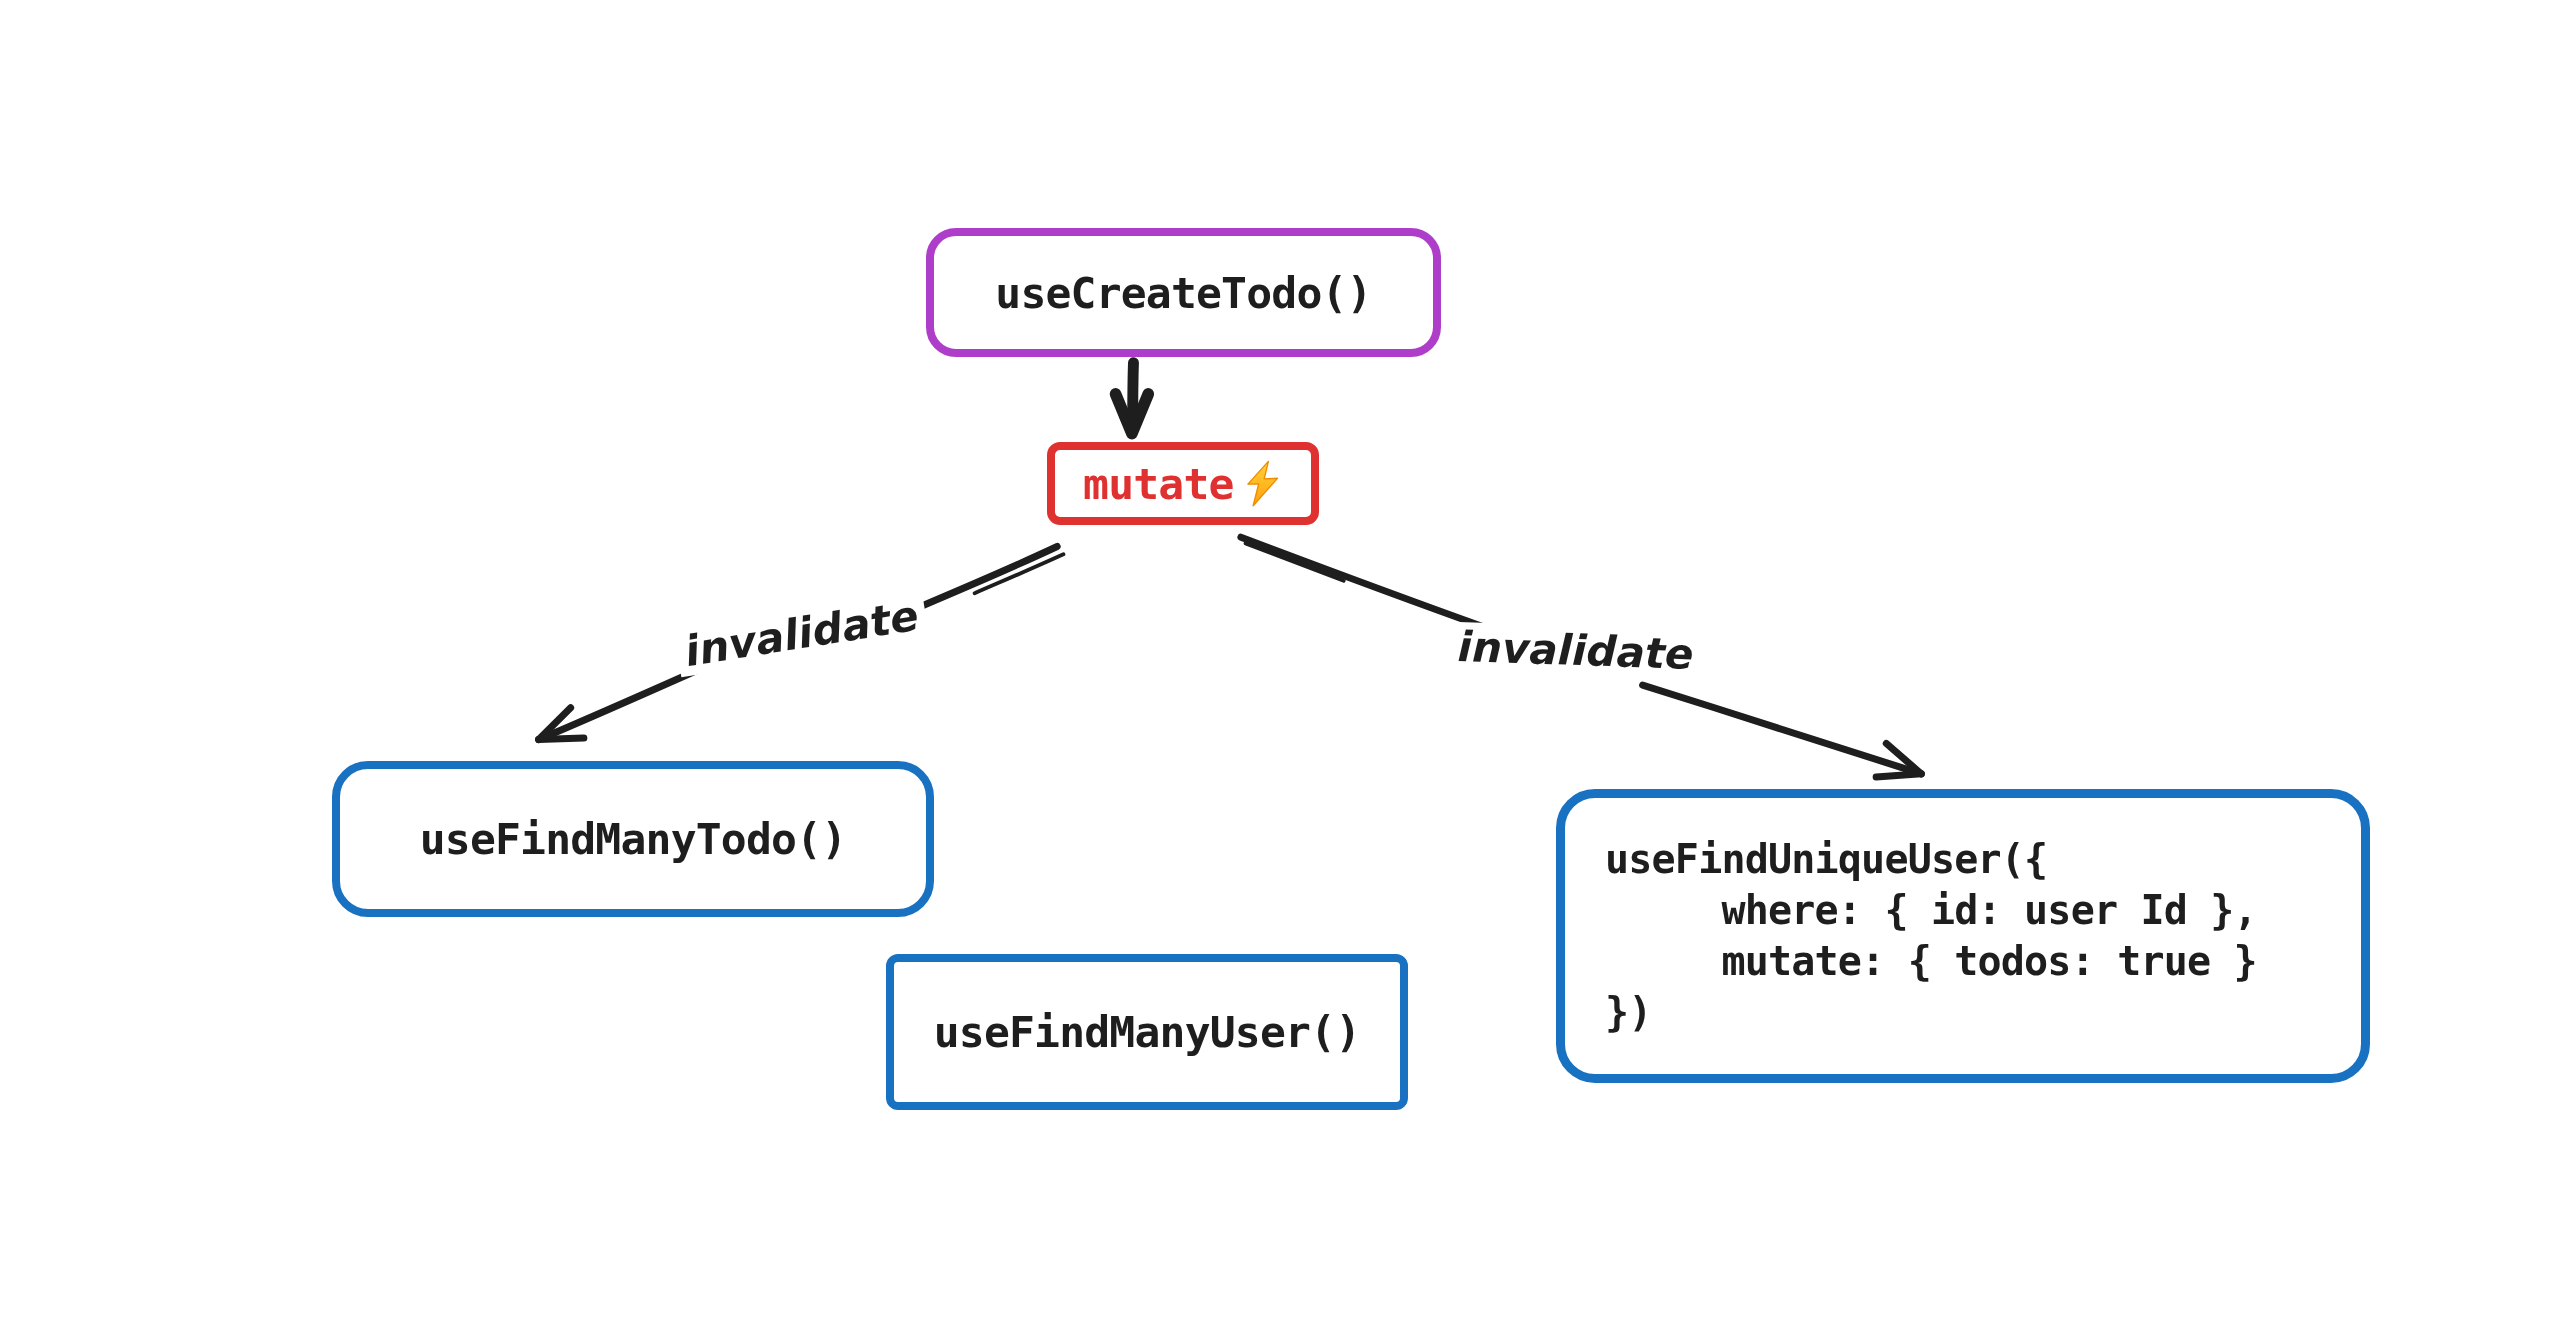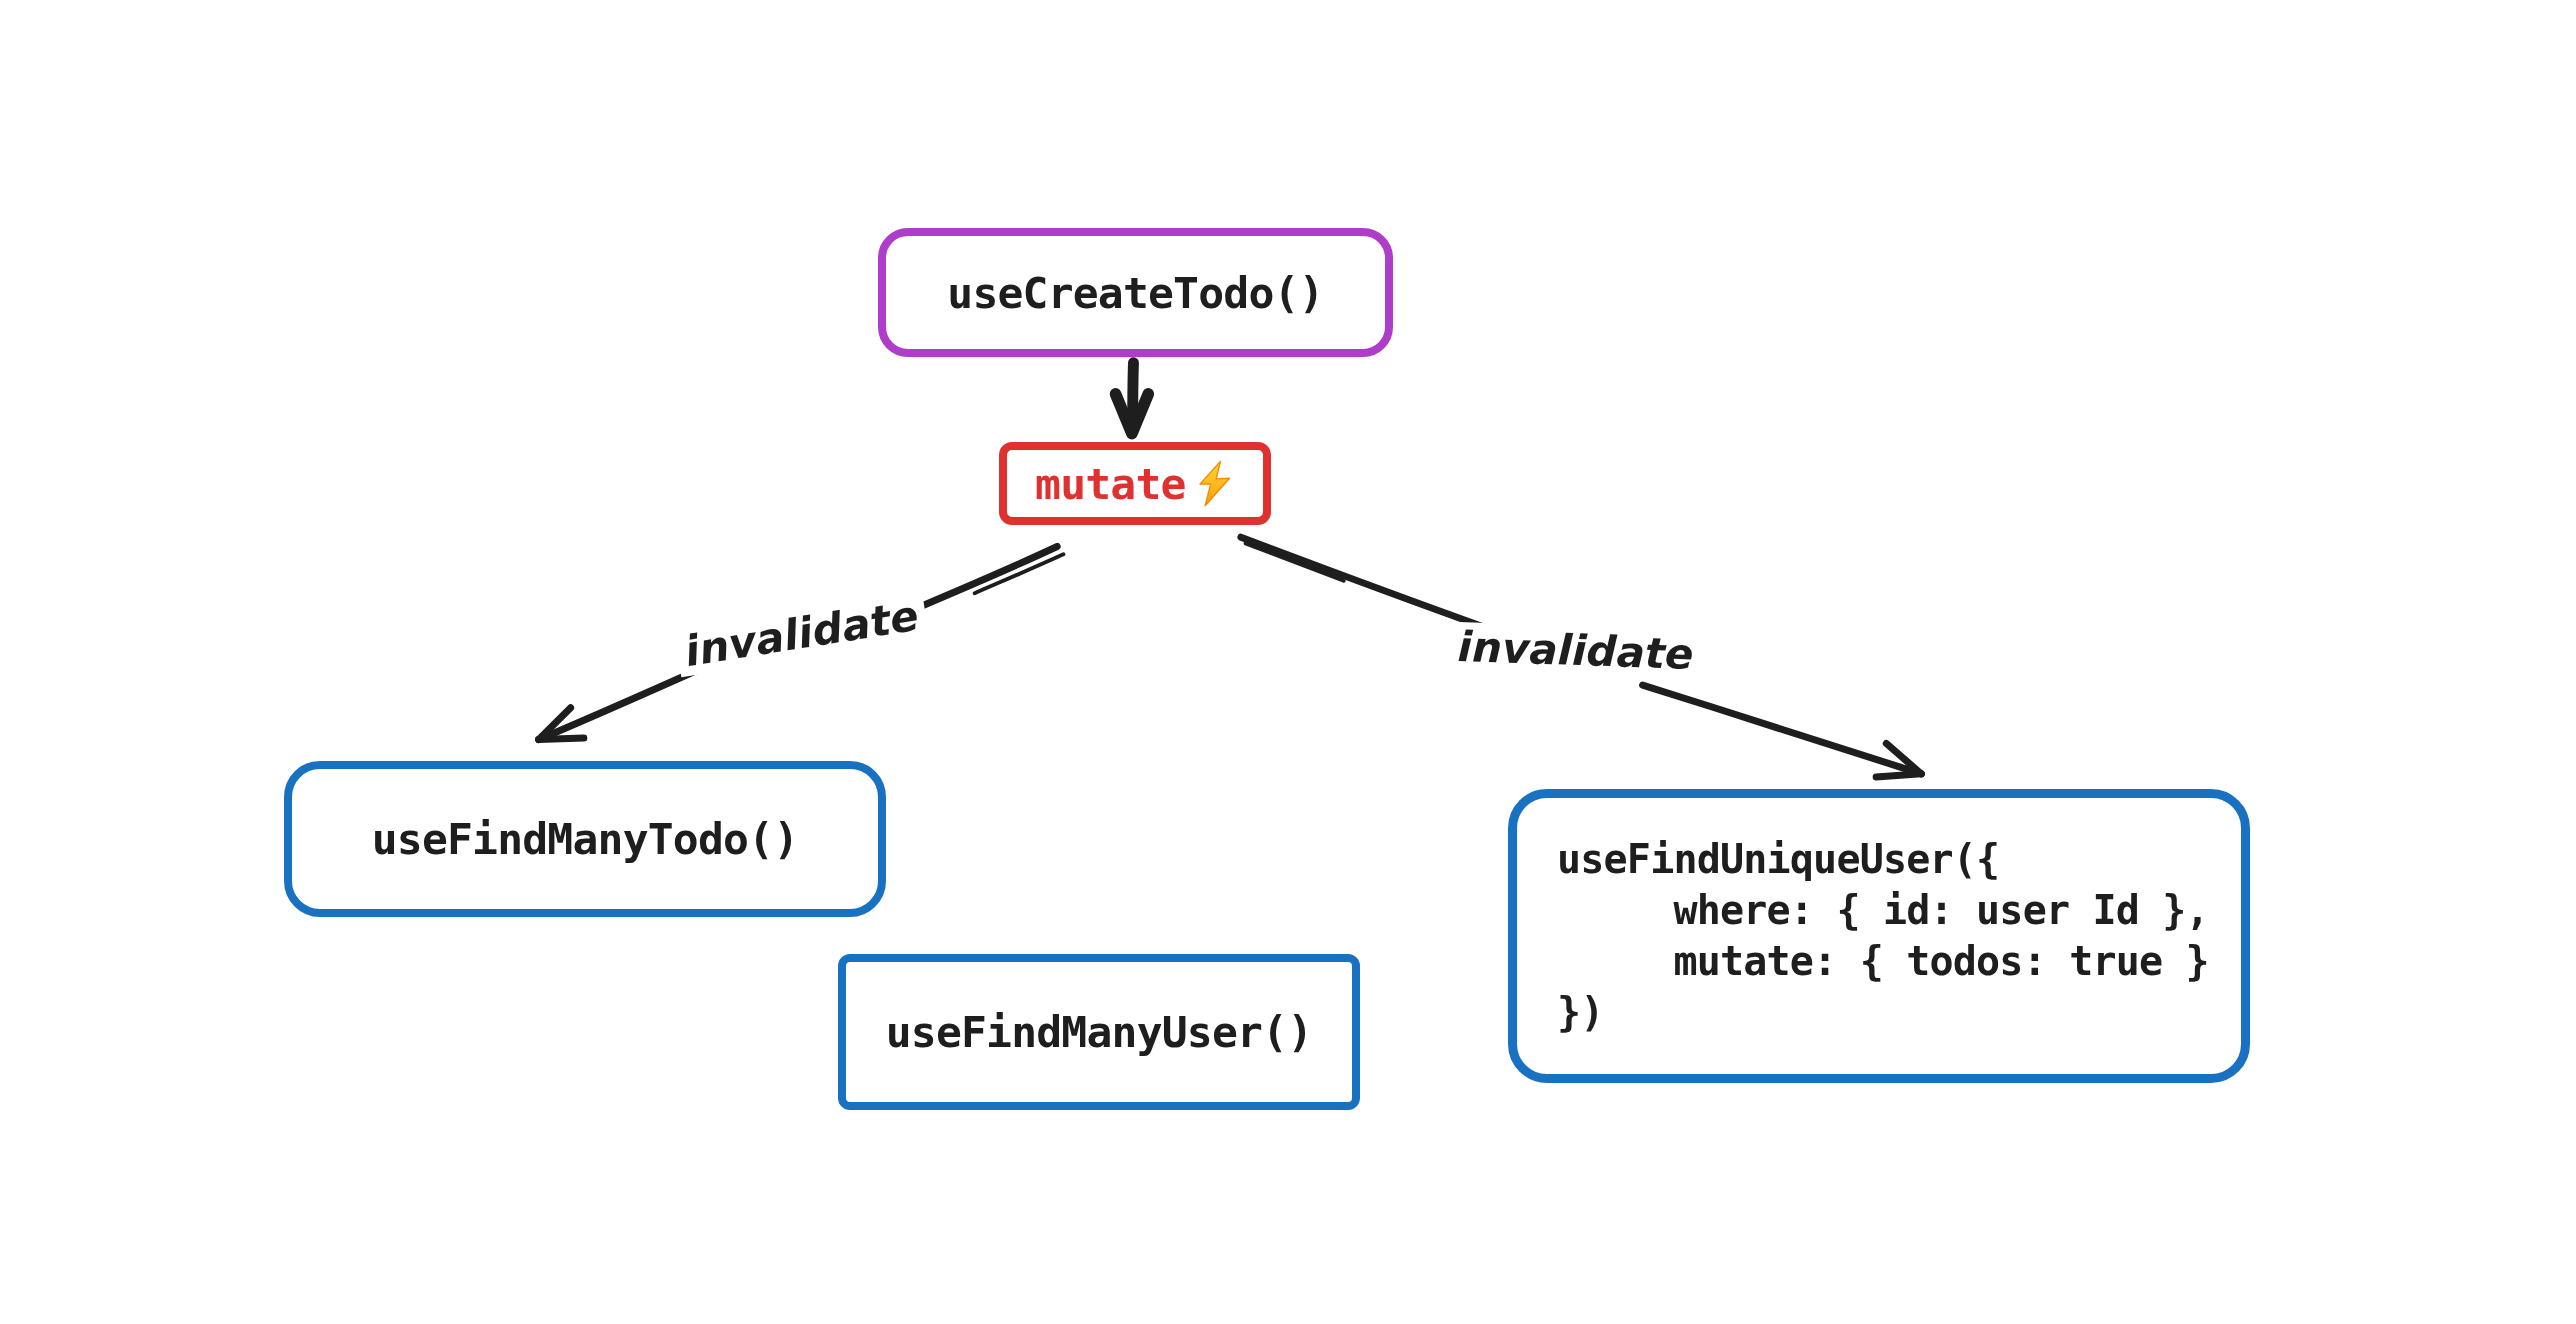--- a/index.html
+++ b/index.html
@@ -28,20 +28,21 @@
     position: absolute;
     box-sizing: border-box;
     background: #ffffff;
     display: flex;
     align-items: center;
     justify-content: center;
     font-weight: bold;
     font-size: 43px;
     letter-spacing: -0.8px;
     z-index: 2;
+    margin-left: 48px;
   }
   .node-create {
     left: 878px; top: 228px;
     width: 515px; height: 129px;
     border: 8.6px solid #ae3ec9;
     border-radius: 30px;
   }
   .node-mutate {
     left: 999px; top: 442px;
     width: 272px; height: 83px;
@@ -57,21 +58,21 @@
     border-radius: 36px;
   }
   .node-find-many-user {
     left: 838px; top: 954px;
     width: 522px; height: 156px;
     border: 8.6px solid #1971c2;
     border-radius: 12px;
   }
   .node-find-unique-user {
     left: 1508px; top: 789px;
-    width: 742px; height: 294px;
+    width: 814px; height: 294px;
     border: 9.3px solid #1971c2;
     border-radius: 39px;
     flex-direction: column;
     align-items: flex-start;
     justify-content: center;
     padding: 0 23.4px 0 40px;
     font-size: 40px;
   }
   .code-line {
     white-space: pre;

